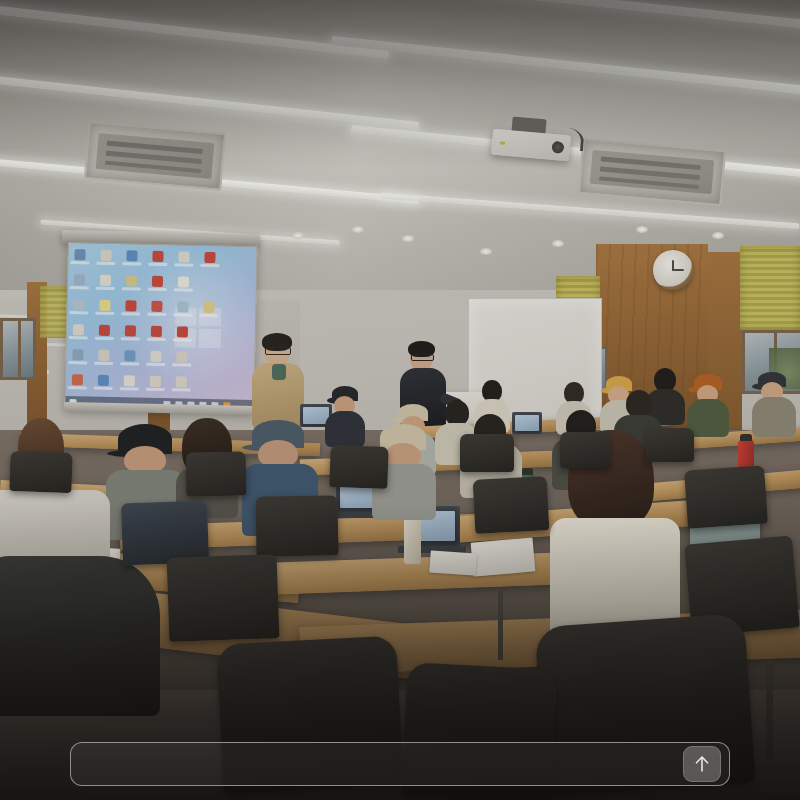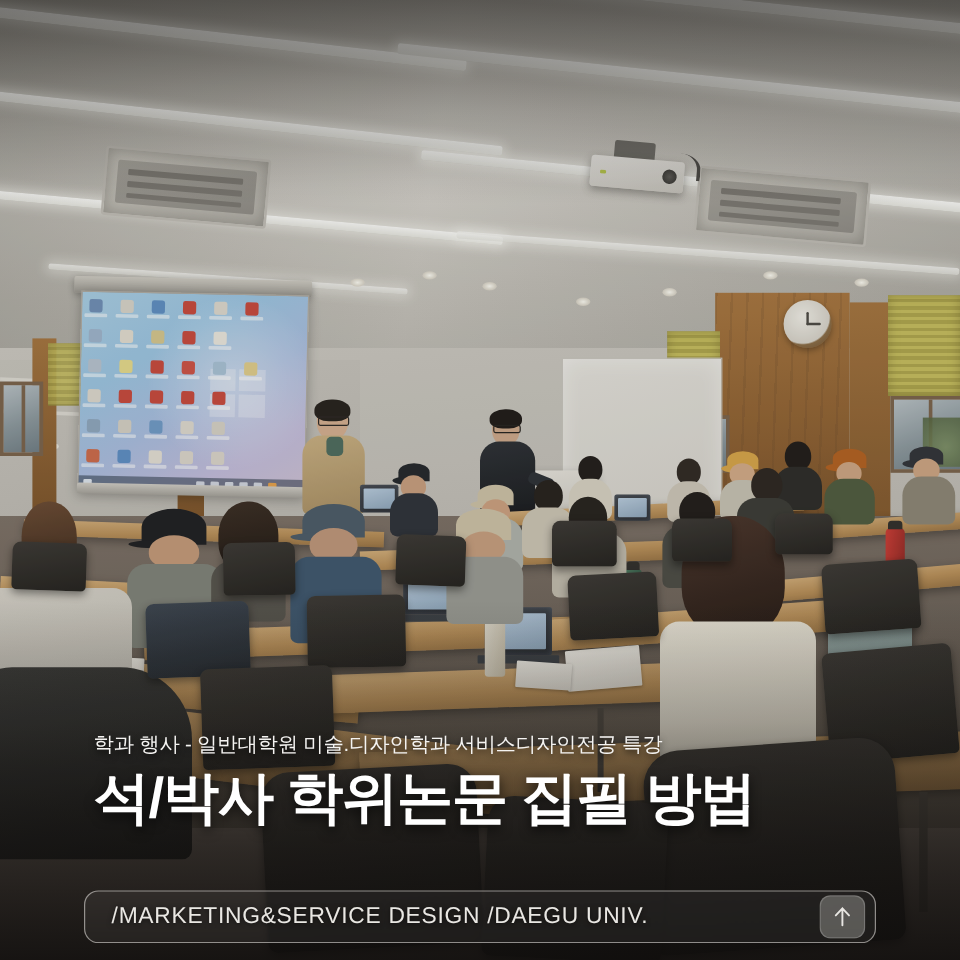--- a/index.html
+++ b/index.html
@@ -642,27 +642,22 @@
     <div class="chair" style="left:220px;top:640px;width:180px;height:150px;transform:rotate(-3deg);border-radius:24px 24px 8px 8px;"></div>
     <div class="chair" style="left:540px;top:620px;width:210px;height:170px;transform:rotate(-4deg);border-radius:30px 30px 10px 10px;"></div>
     <div class="chair" style="left:404px;top:666px;width:150px;height:134px;transform:rotate(3deg);border-radius:22px 22px 8px 8px;"></div>
 
     <div class="global-tone"></div>
     <div class="vignette-top"></div>
     <div class="vignette-bottom"></div>
   </div>
 
 
-  <div class="titleblock">
-    <div class="kicker">학과 행사 - 일반대학원 미술.디자인학과 서비스디자인전공 특강</div>
-    <div class="headline">석/박사 학위논문 집필 방법</div>
-  </div>
 
   <div class="footerbar">
-    <div class="footertext">/MARKETING&amp;SERVICE  DESIGN  /DAEGU UNIV.</div>
     <div class="upbtn">
       <svg width="16" height="18" viewBox="0 0 16 18">
         <path d="M8 2 L8 16 M8 2 L2.5 7.8 M8 2 L13.5 7.8" stroke="#e8e6e2" stroke-width="1.6" fill="none" stroke-linecap="round"></path>
       </svg>
     </div>
   </div>
 
 </div>
 
 </body></html>

